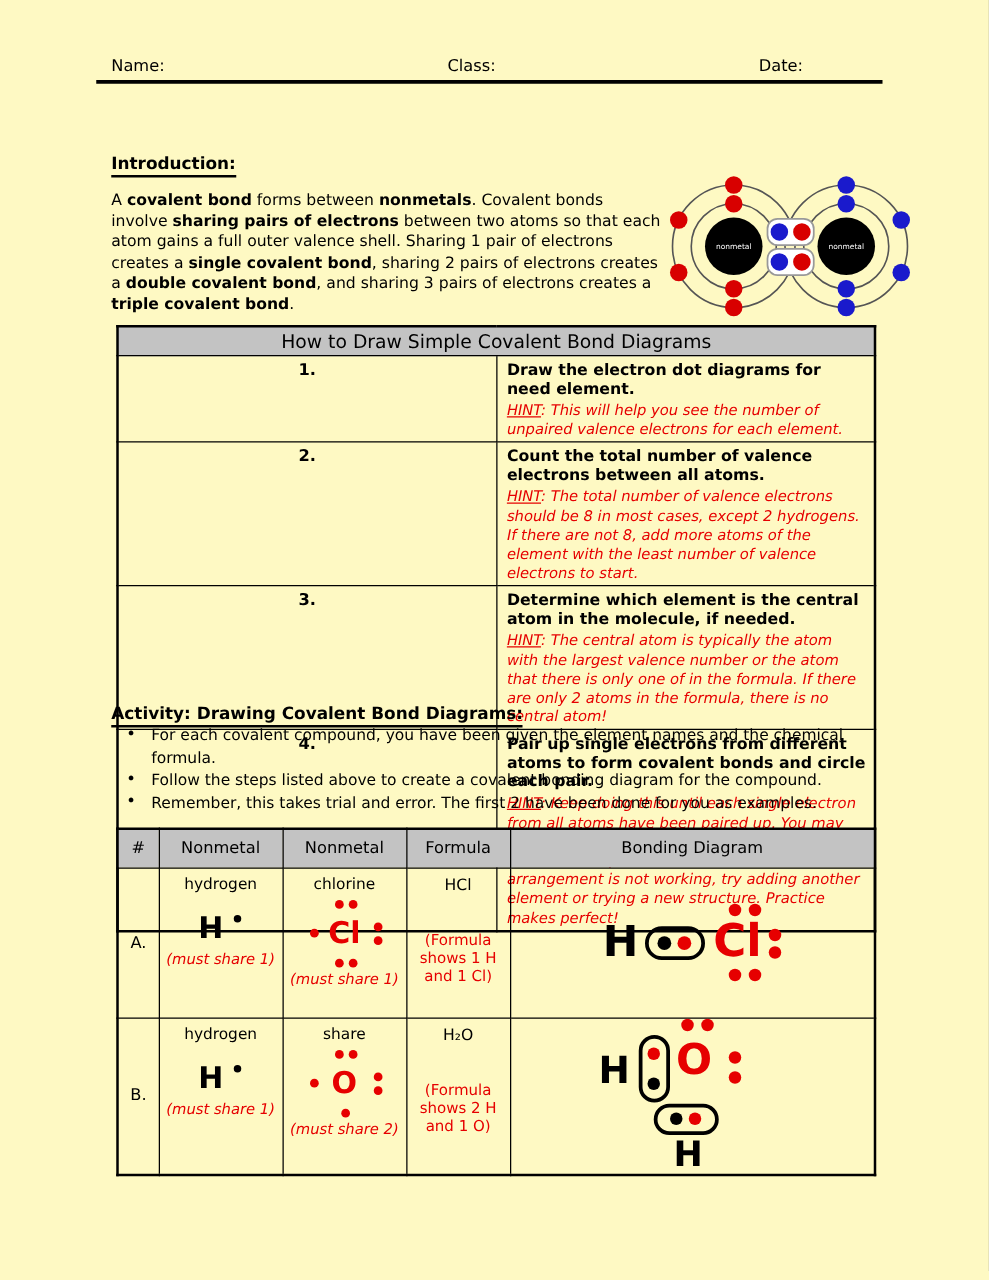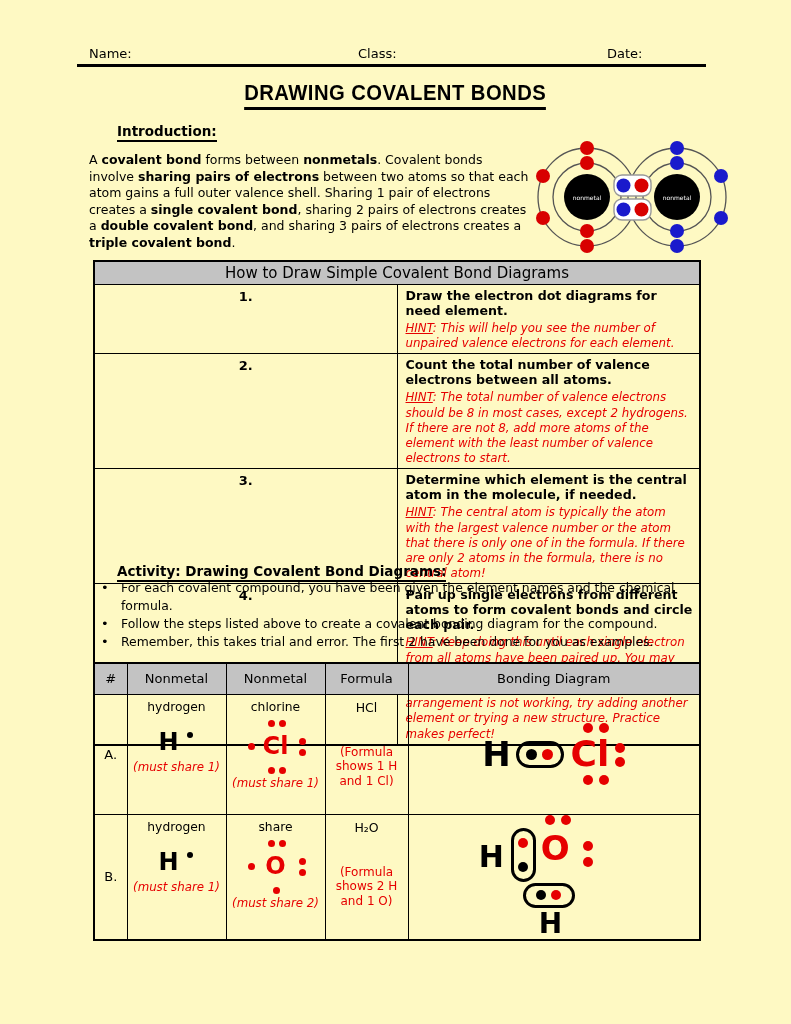--- a/index.html
+++ b/index.html
@@ -8,21 +8,21 @@
 
   
   .hdr-label { position:absolute; top:46px; font-size:13px; }
   .top-rule { position:absolute; left:77px; top:64px; width:629px; height:3px; background:#000; }
 
   
   .title-wrap { position:absolute; left:0; right:0; top:80px; text-align:center; }
   .title { display:inline-block; font-family:"Liberation Sans", sans-serif; font-weight:800; font-size:22px; letter-spacing:.5px; border-bottom:3px solid #000; padding-bottom:1px; transform:scaleX(.92); }
 
   .section-head { position:absolute; font-size:13.5px; font-weight:bold; }
-  .section-head span { border-bottom:2px solid #000; padding-bottom:1px;margin-left:28px; }
+  .section-head span { border-bottom:2px solid #000; padding-bottom:1px; }
 
   .intro-par { position:absolute; left:89px; top:152px; width:440px; font-size:12.5px; line-height:16.6px; }
   .intro-par .b { font-weight:bold; }
 
   .atoms { position:absolute; left:526px; top:136px; }
 
   
   table.howto { position:absolute; left:93px; top:260px; width:608px; border-collapse:collapse; table-layout:fixed; border:2.5px solid #000; }
   table.howto td { border:1.6px solid #000; vertical-align:top; }
   td.howto-title { background:#c3c3c3; text-align:center; font-size:15px; height:22px; vertical-align:middle; padding:2px 0; }
@@ -93,21 +93,20 @@
 </head>
 <body>
 
 <div class="page">
 
   <span class="hdr-label" style="left:89px">Name:</span>
   <span class="hdr-label" style="left:358px">Class:</span>
   <span class="hdr-label" style="left:607px">Date:</span>
   <div class="top-rule"></div>
 
-  <div class="title-wrap"><span class="title">DRAWING COVALENT BONDS</span></div>
 
   <div class="section-head" style="left:89px; top:123px"><span>Introduction:</span></div>
   <p class="intro-par"><span>A </span><span class="b">covalent bond</span><span> forms between </span><span class="b">nonmetals</span><span>.  Covalent bonds involve </span><span class="b">sharing pairs of electrons</span><span> between two atoms so that each atom gains a full outer valence shell.  Sharing 1 pair of electrons creates a </span><span class="b">single covalent bond</span><span>, sharing 2 pairs of electrons creates a </span><span class="b">double covalent bond</span><span>, and sharing 3 pairs of electrons creates a </span><span class="b">triple covalent bond</span><span>.</span></p>
 
   <svg class="atoms" width="213" height="123" viewBox="0 0 213 123">
     <g stroke="#555" stroke-width="1.3" fill="none">
       <circle cx="61" cy="61" r="49"></circle>
         <circle cx="61" cy="61" r="34"></circle>
       <circle cx="151" cy="61" r="49"></circle>
         <circle cx="151" cy="61" r="34"></circle>

